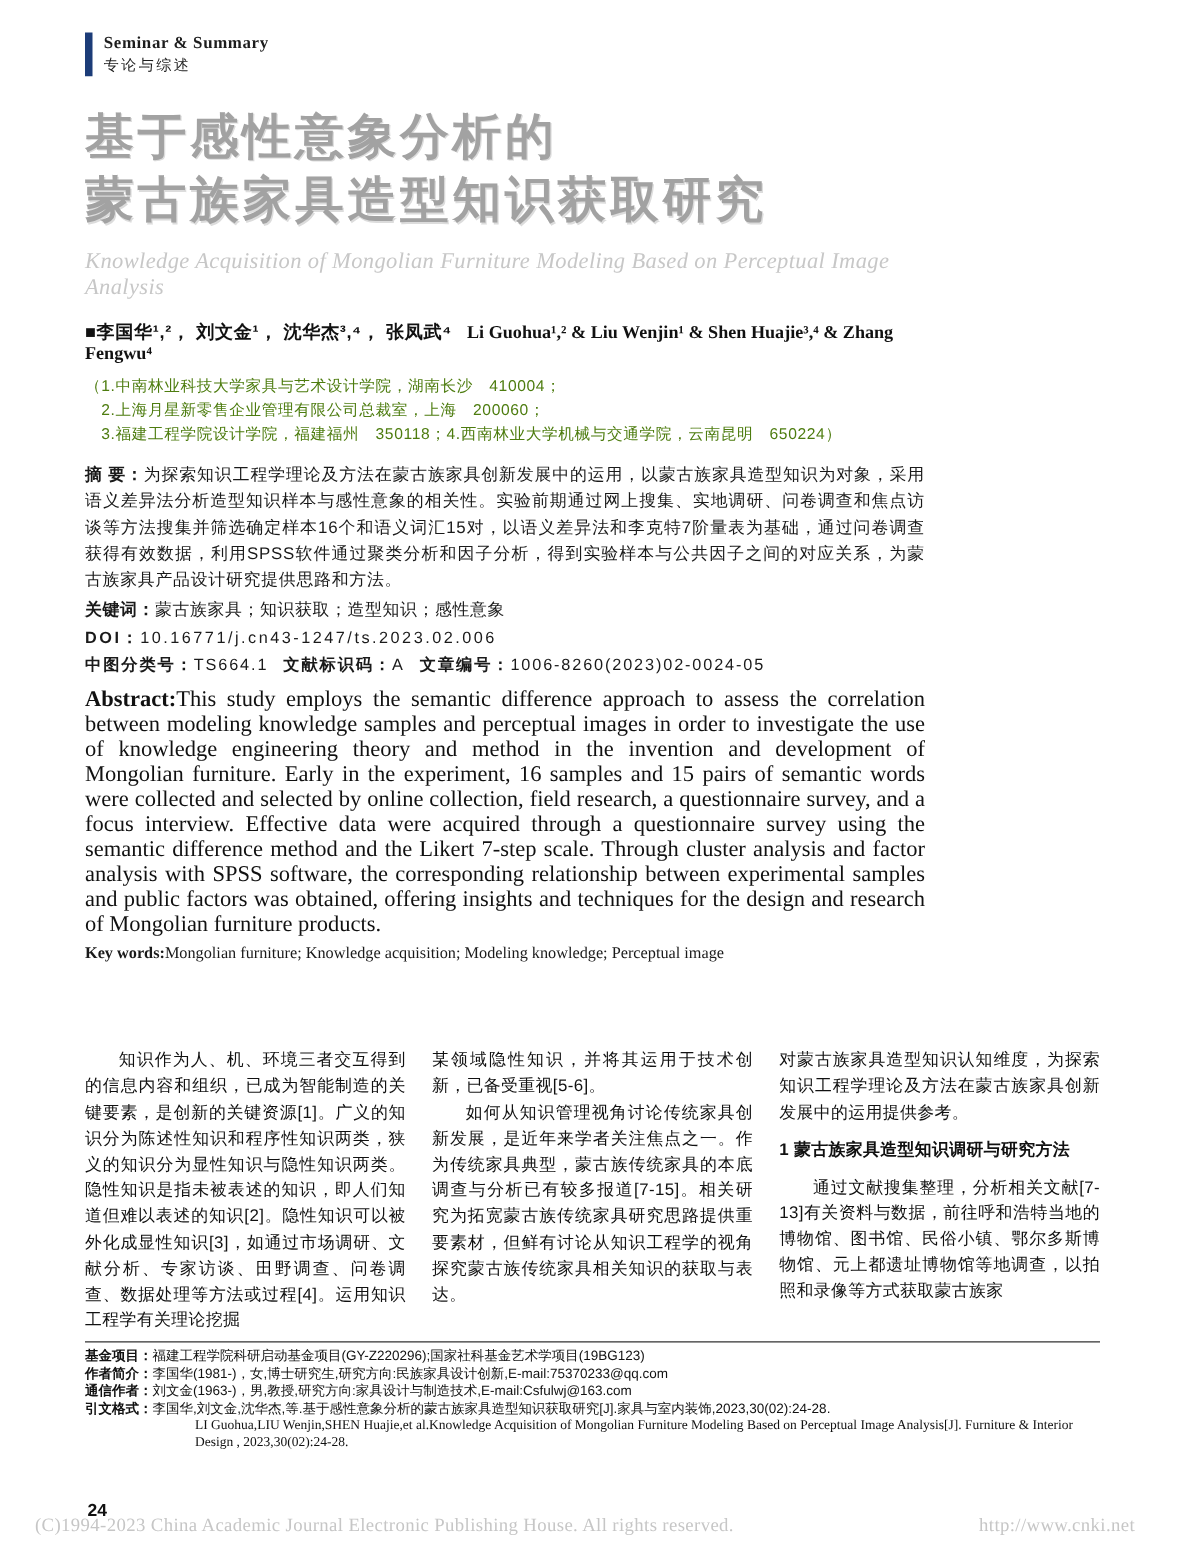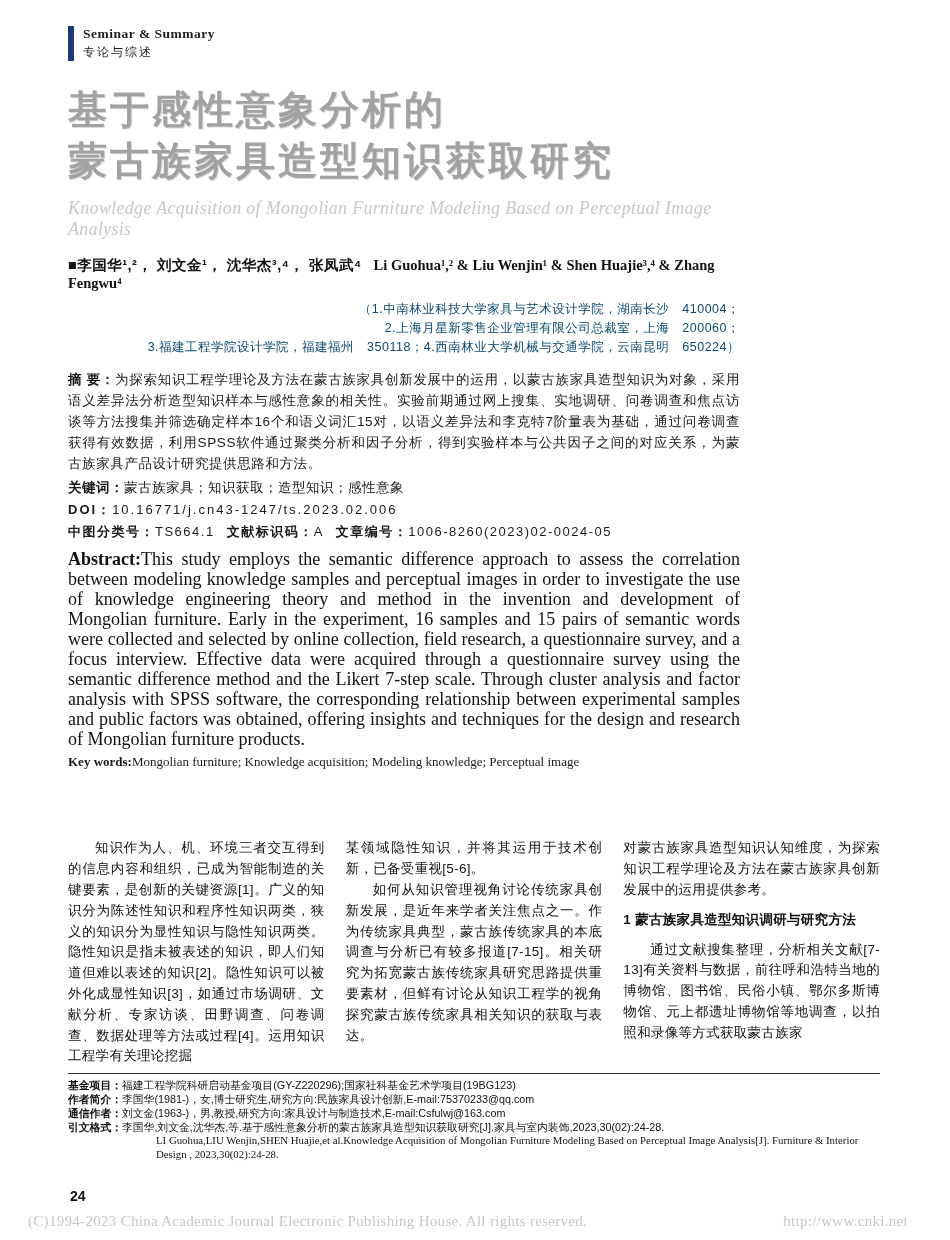--- a/index.html
+++ b/index.html
@@ -25,21 +25,21 @@
   
   .title-cn { margin: 24px 0 0; font-size: 39px; line-height: 1.3; font-weight: 700;
     color: #a2a2a2; letter-spacing: 3px; text-shadow: 1px 1px 0 #dcdcdc; }
   .title-en { margin-top: 12px; font-family: "Liberation Serif", serif; font-style: italic;
     font-size: 18px; color: #c7c7c7; letter-spacing: 0.3px; }
 
   
   .authors { margin-top: 16px; font-size: 14.5px; color: #111; }
   .authors-cn { font-weight: 600; letter-spacing: 0.5px; }
   .authors-en { font-family: "Liberation Serif", serif; font-weight: 600; margin-left: 8px; }
-  .affiliations { margin-top: 8px; font-size: 12.5px; line-height: 19px; color: #0c4a6e; letter-spacing: 0.5px; width: 672px; text-align: right; }
+  .affiliations { margin-top: 8px; font-size: 12.5px; line-height: 19px; color: #4d7c0f; letter-spacing: 0.5px; width: 672px; }
   .affiliations .aff-cont { padding-left: 13px; }
 
   
   .front { width: 672px; }
   .abstract-cn { margin: 12px 0 0; font-size: 13.5px; line-height: 21px; text-align: justify; letter-spacing: 0.6px; }
   .kw-cn { margin: 5px 0 0; font-size: 13.5px; letter-spacing: 0.5px; }
   .doi-line { margin: 4px 0 0; font-size: 13px; letter-spacing: 2px; }
   .clc-line { margin: 4px 0 0; font-size: 13px; letter-spacing: 1.5px; }
   .clc-line span { margin-right: 12px; }
   .abstract-en { margin: 8px 0 0; font-family: "Liberation Serif", serif; font-size: 18px;
@@ -55,21 +55,21 @@
   .col h3 { font-size: 13.5px; font-weight: 700; margin: 9px 0 9px; line-height: 20.8px; text-align: left; }
 
   
   .footnotes { width: 812px; margin-top: 6px; border-top: 1px solid #333; padding-top: 5px;
     font-size: 10.8px; line-height: 13.8px; color: #111; }
   .fn { margin: 0; }
   .fn b { font-weight: 700; }
   .fn-en { padding-left: 88px; font-family: "Liberation Serif", serif; }
 
   
-  .pageno { position: absolute; left: 70px; bottom: 36px; font-size: 14px; font-weight: 700; color: #111; }
+  .pageno { position: absolute; left: 70px; bottom: 24px; font-size: 14px; font-weight: 700; color: #111; }
   .watermark { position: absolute; left: 28px; right: 42px; bottom: 10px;
     display: flex; justify-content: space-between; align-items: baseline;
     font-family: "Liberation Serif", serif; font-size: 15px; color: #c6c6c6; letter-spacing: 0.3px; }
 </style>
 </head>
 <body>
 
 <div class="page">
 
   <div class="badge">

